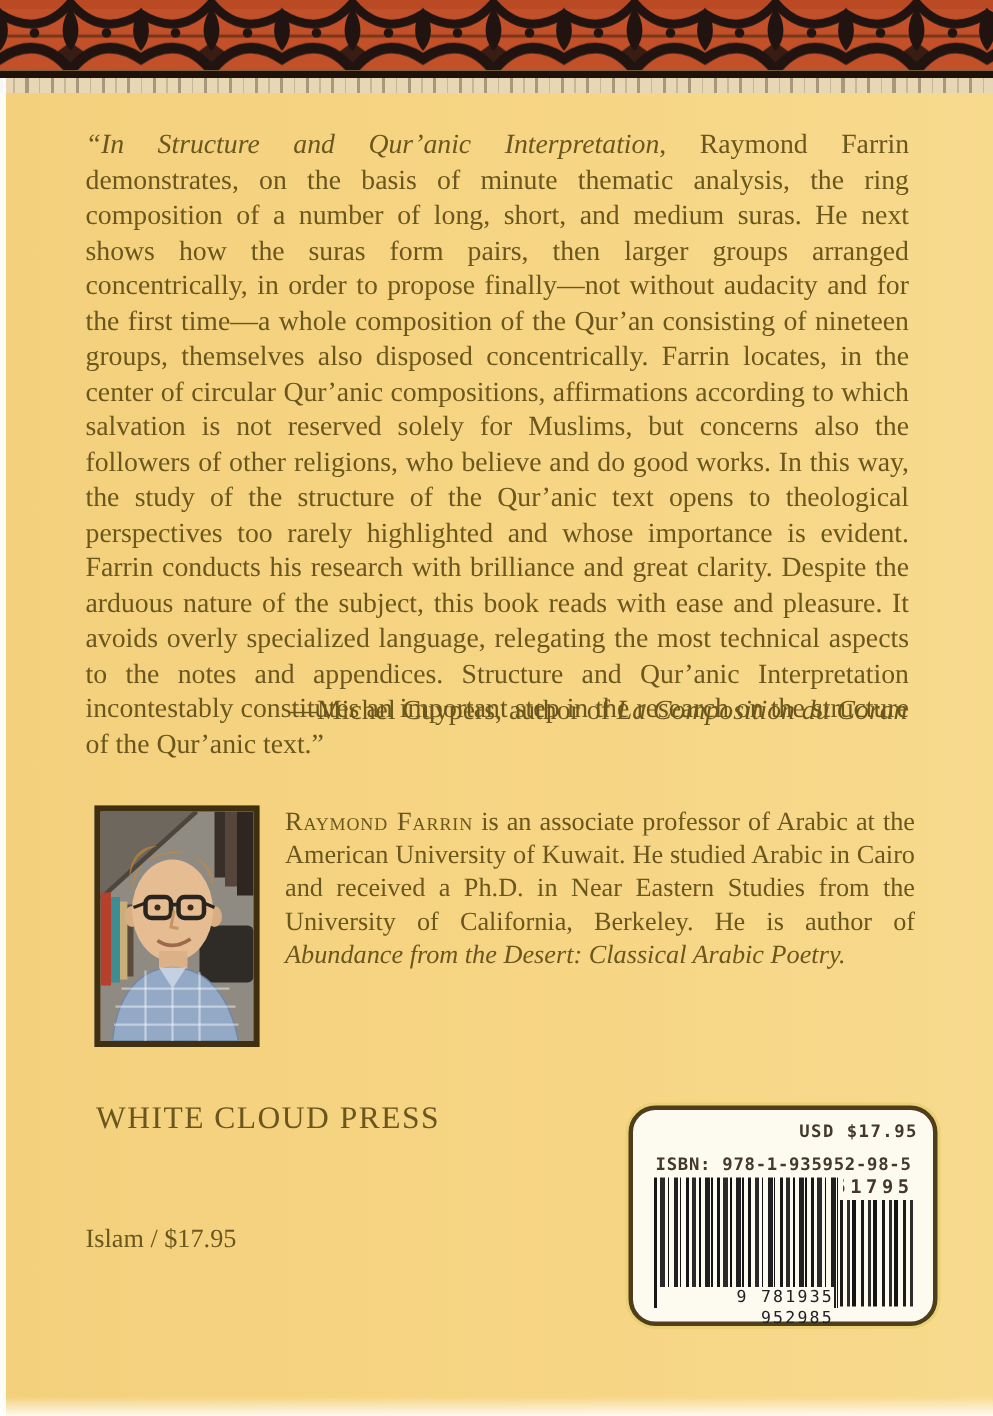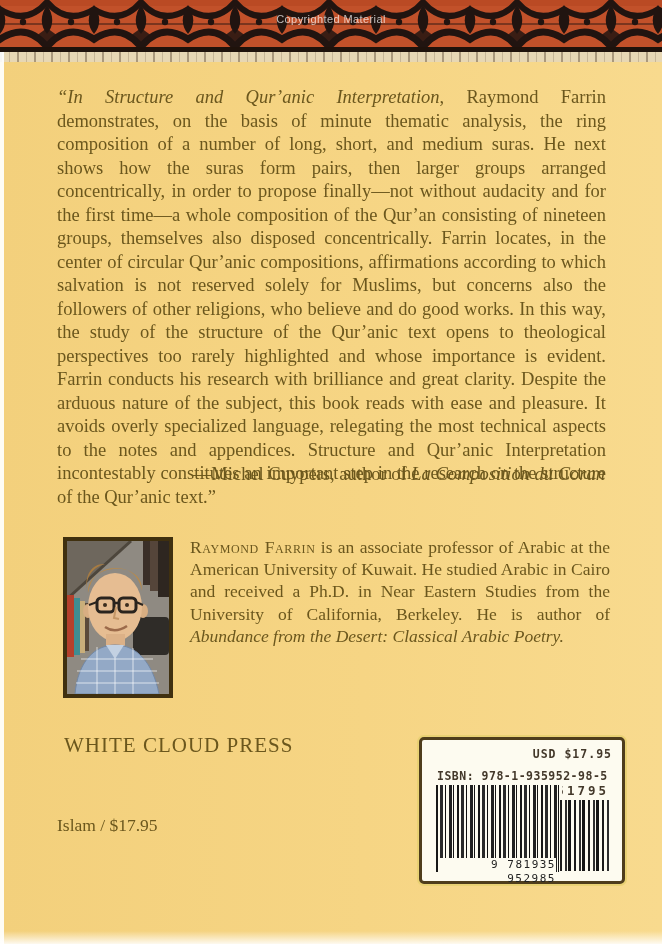--- a/index.html
+++ b/index.html
@@ -44,21 +44,21 @@
     font-size:17.5px;line-height:22.2px;text-align:justify;
   }
   .smallcaps{font-variant:small-caps;letter-spacing:0.6px;}
   
   .publisher-name{position:absolute;left:64px;top:733px;font-size:21px;letter-spacing:1px;text-align:right;}
   .publisher-site{position:absolute;left:64px;top:759px;font-size:16.5px;letter-spacing:0.3px;}
   .category-price{position:absolute;left:57px;top:815px;font-size:17.5px;}
   
   .barcode-box{
     position:absolute;left:419px;top:737px;width:206px;height:147px;box-sizing:border-box;
-    background:#fdfbf0;border:3px solid #4f3d1c;border-radius:5px;
+    background:#fdfbf0;border:3px solid #4f3d1c;border-radius:18px;
     box-shadow:0 0 0 2px #e9d174;
     font-family:"DejaVu Sans Mono","Liberation Mono",monospace;color:#43382a;
   }
   .bc-usd{position:absolute;top:7px;right:10px;font-size:11.5px;font-weight:bold;letter-spacing:1px;}
   .bc-isbn{position:absolute;top:29px;left:15px;font-size:11.5px;font-weight:bold;letter-spacing:0.5px;white-space:nowrap;}
   .bc-addon-num{position:absolute;top:43px;right:13px;font-size:12.5px;font-weight:bold;letter-spacing:3px;}
   .bc-main{
     position:absolute;left:14px;top:45px;width:126px;height:87px;background:#fdfbf0;
     background-image:repeating-linear-gradient(90deg,
       #171717 0 2px,transparent 2px 4px,
@@ -100,21 +100,20 @@
           <path d="M0 5 C 7 15 7 26 0 34 C -7 26 -7 15 0 5 Z" fill="#211410"></path>
           <path d="M94 5 C 101 15 101 26 94 34 C 87 26 87 15 94 5 Z" fill="#211410"></path>
           <path d="M36 36 L47 28 L58 36 L47 44 Z" fill="#211410" opacity="0.85"></path>
           <circle cx="23" cy="22" r="3.2" fill="#211410"></circle>
           <circle cx="71" cy="22" r="3.2" fill="#211410"></circle>
           <rect x="0" y="23" width="94" height="2" fill="#211410" opacity="0.45"></rect>
         </pattern>
       </defs>
       <rect width="662" height="47" fill="url(#damask)"></rect>
     </svg>
-    <div class="copyright-notice">Copyrighted Material</div>
   </div>
   <div class="band-rule"></div>
   <div class="band-speckle"></div>
 
   <div class="review-quote"><span class="ital">“In Structure and Qur’anic Interpretation</span><span>, Raymond Farrin demonstrates, on the basis of minute thematic analysis, the ring composition of a number of long, short, and medium suras. He next shows how the suras form pairs, then larger groups arranged concentrically, in order to propose finally—not without audacity and for the first time—a whole composition of the Qur’an consisting of nineteen groups, themselves also disposed concentrically. Farrin locates, in the center of circular Qur’anic compositions, affirmations according to which salvation is not reserved solely for Muslims, but concerns also the followers of other religions, who believe and do good works. In this way, the study of the structure of the Qur’anic text opens to theological perspectives too rarely highlighted and whose importance is evident. Farrin conducts his research with brilliance and great clarity. Despite the arduous nature of the subject, this book reads with ease and pleasure. It avoids overly specialized language, relegating the most technical aspects to the notes and appendices. Structure and Qur’anic Interpretation incontestably constitutes an important step in the research on the structure of the Qur’anic text.”</span></div>
 
   <div class="attribution"><span>—Michel Cuypers, author of </span><span class="ital">La Composition du Coran</span></div>
 
   <div class="bio-photo">
     <svg viewBox="0 0 102 153" preserveAspectRatio="none">

